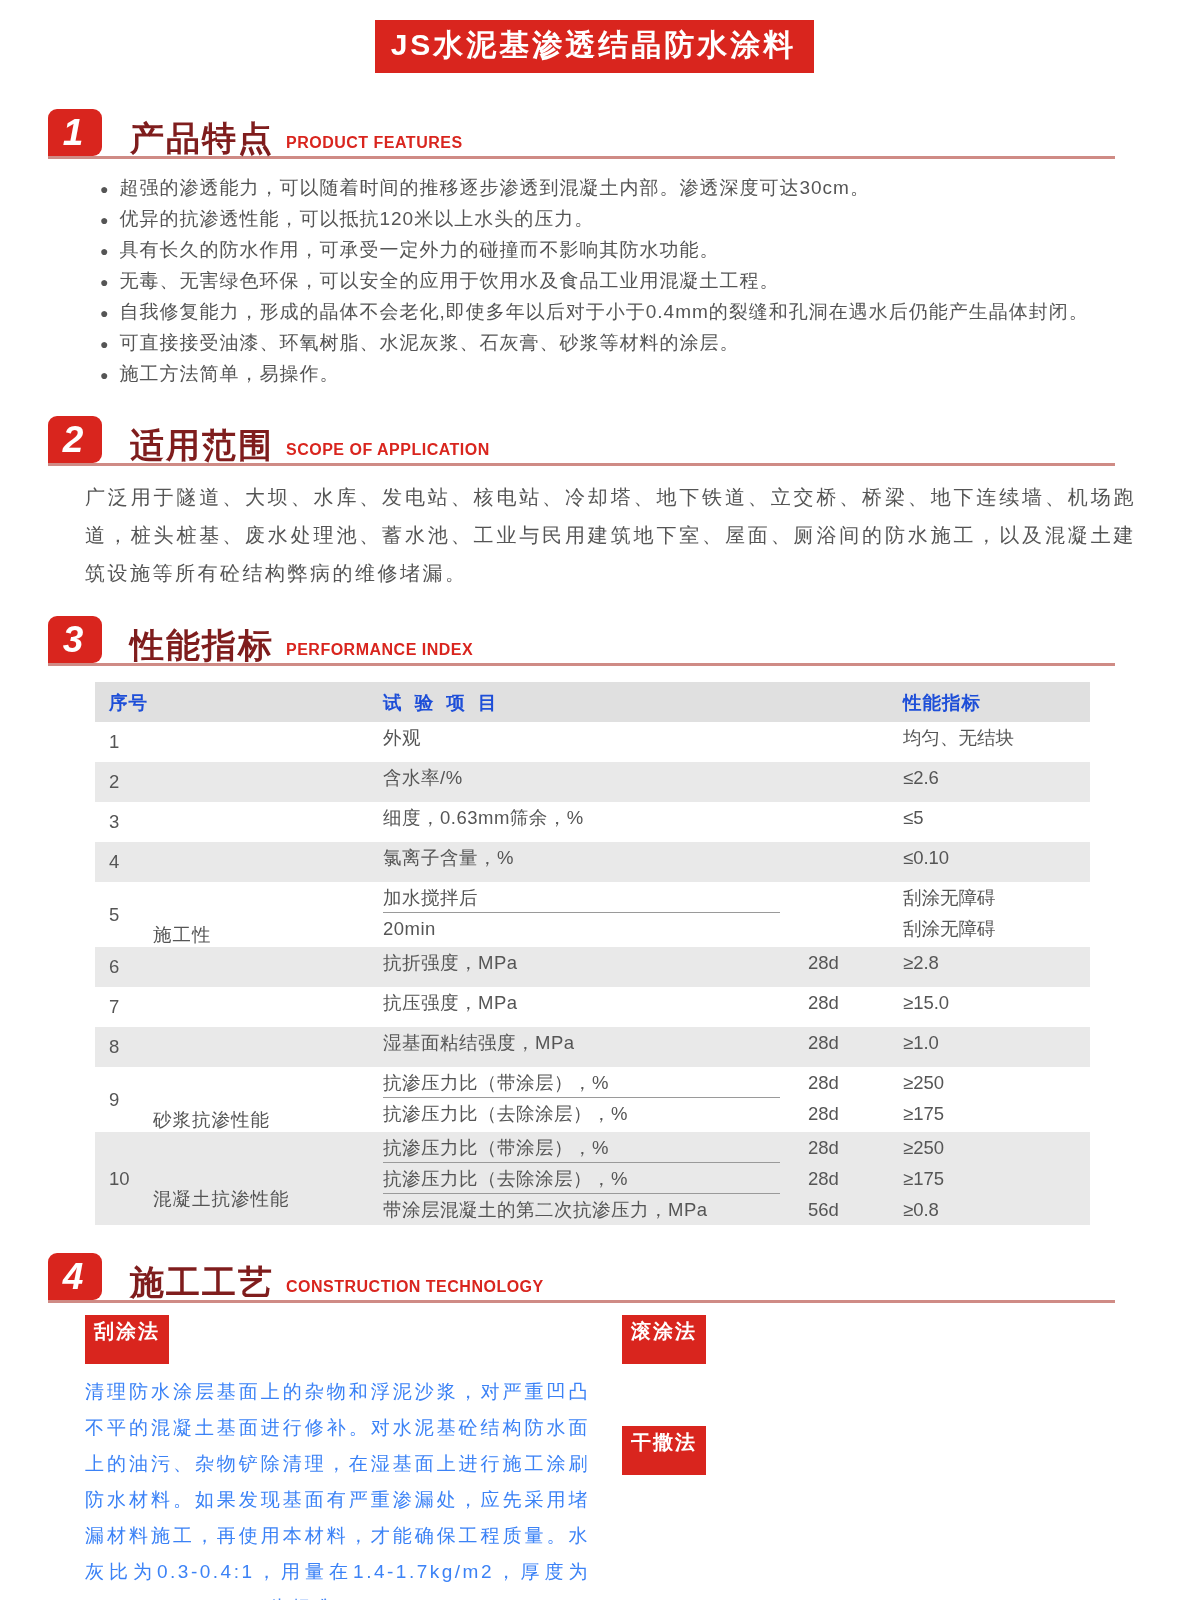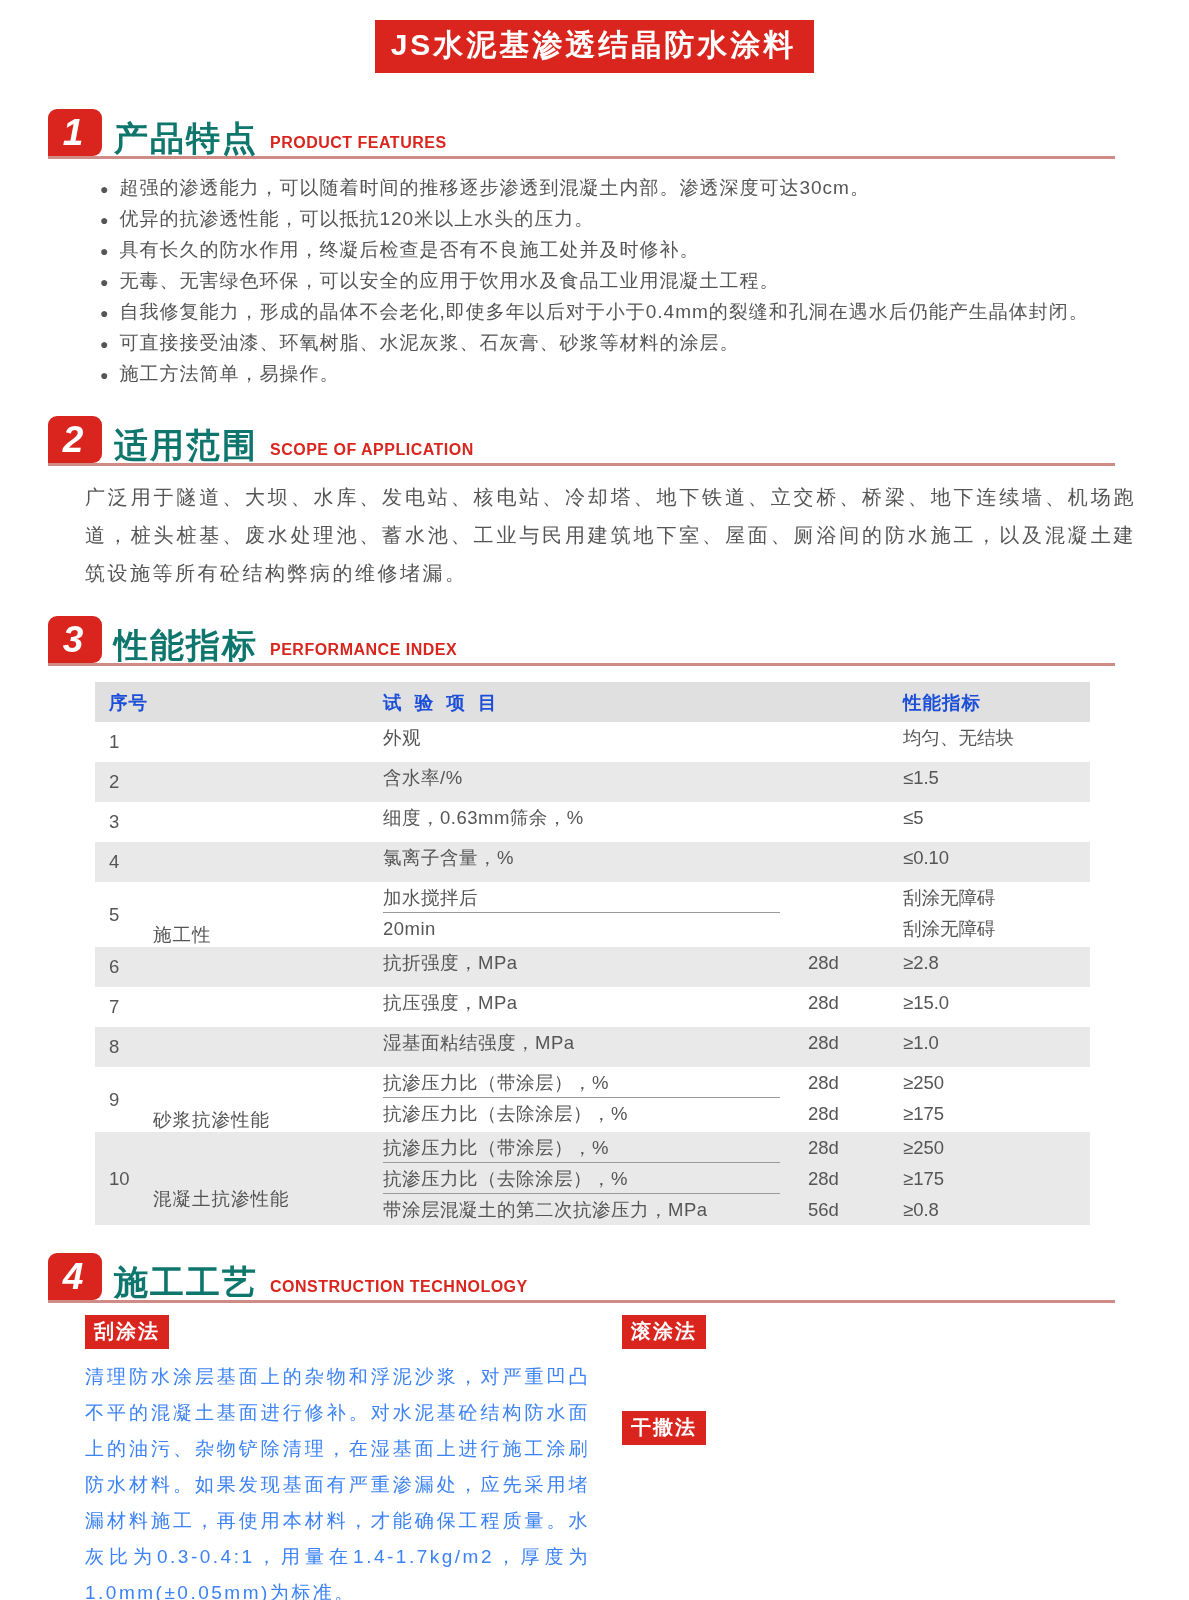--- a/index.html
+++ b/index.html
@@ -18,22 +18,22 @@
     display:flex;align-items:flex-end;width:1067px;margin-left:48px;
     border-bottom:3px solid #cf8b85;height:52px;box-sizing:border-box;
   }
   .sec-num{
     width:54px;height:47px;background:#d9251e;color:#fff;font-size:37px;
     font-weight:bold;font-style:italic;display:flex;align-items:center;
     justify-content:center;border-radius:9px 9px 9px 0;flex:0 0 auto;
     padding-right:4px;box-sizing:border-box;
   }
   .sec-title{
-    color:#0f766e;font-size:34px;font-weight:bold;letter-spacing:2px;
-    margin:0 0 1px 12px;line-height:1;
+    color:#7f1d1d;font-size:34px;font-weight:bold;letter-spacing:2px;
+    margin:0 0 1px 28px;line-height:1;
   }
   .sec-sub{
     color:#d9251e;font-size:16px;font-weight:bold;letter-spacing:0.5px;
     margin:0 0 5px 12px;line-height:1;text-align:right;
   }
   .mt-s1{margin-top:34px;} .mt-s2{margin-top:24px;} .mt-s3{margin-top:22px;}
   .mt-s4{margin-top:26px;} .mt-s5{margin-top:30px;}
   
   .features{margin:14px 60px 0 100px;}
   .bullet{display:flex;align-items:baseline;line-height:29px;font-size:19px;color:#555;letter-spacing:1px;}
@@ -61,21 +61,21 @@
   .subrow .c-item{letter-spacing:0.5px;position:relative;height:100%;display:flex;align-items:center;}
   .subrow .c-item.divided:after{
     content:"";position:absolute;left:0;right:28px;bottom:0;border-bottom:1.5px solid #9a9a9a;
   }
   
   .construction{display:flex;margin:12px 89px 0 85px;gap:32px;}
   .method-col-left{width:505px;flex:0 0 auto;}
   .method-col-right{flex:1;}
   .badge{
     display:inline-block;background:#d9251e;color:#fff;font-size:20px;font-weight:bold;
-    letter-spacing:2px;padding:3px 9px 4px 9px;
+    letter-spacing:2px;padding:3px 9px 19px 9px;
   }
   .method-text{
     margin-top:10px;font-size:19px;line-height:36px;letter-spacing:2.5px;
     color:#3b82f6;text-align:justify;
   }
   .roll-gap{height:62px;}
 </style>
 </head>
 <body>
 
@@ -91,21 +91,21 @@
     <div class="bullet">
       <span class="dot">●</span>
       <span>超强的渗透能力，可以随着时间的推移逐步渗透到混凝土内部。渗透深度可达30cm。</span>
     </div>
     <div class="bullet">
       <span class="dot">●</span>
       <span>优异的抗渗透性能，可以抵抗120米以上水头的压力。</span>
     </div>
     <div class="bullet">
       <span class="dot">●</span>
-      <span>具有长久的防水作用，终凝后检查是否有不良施工处并及时修补。</span>
+      <span>具有长久的防水作用，可承受一定外力的碰撞而不影响其防水功能。</span>
     </div>
     <div class="bullet">
       <span class="dot">●</span>
       <span>无毒、无害绿色环保，可以安全的应用于饮用水及食品工业用混凝土工程。</span>
     </div>
     <div class="bullet">
       <span class="dot">●</span>
       <span>自我修复能力，形成的晶体不会老化,即使多年以后对于小于0.4mm的裂缝和孔洞在遇水后仍能产生晶体封闭。</span>
     </div>
     <div class="bullet">
@@ -151,21 +151,21 @@
           </div>
         </div>
       </div>
       <div class="trow shaded">
         <div class="t-no">2</div>
         <div class="t-cat"></div>
         <div class="t-subs">
           <div class="subrow">
             <div class="c-item">含水率/%</div>
             <div class="c-age"></div>
-            <div class="c-index">≤1.5</div>
+            <div class="c-index">≤2.6</div>
           </div>
         </div>
       </div>
       <div class="trow">
         <div class="t-no">3</div>
         <div class="t-cat"></div>
         <div class="t-subs">
           <div class="subrow">
             <div class="c-item">细度，0.63mm筛余，%</div>
             <div class="c-age"></div>

